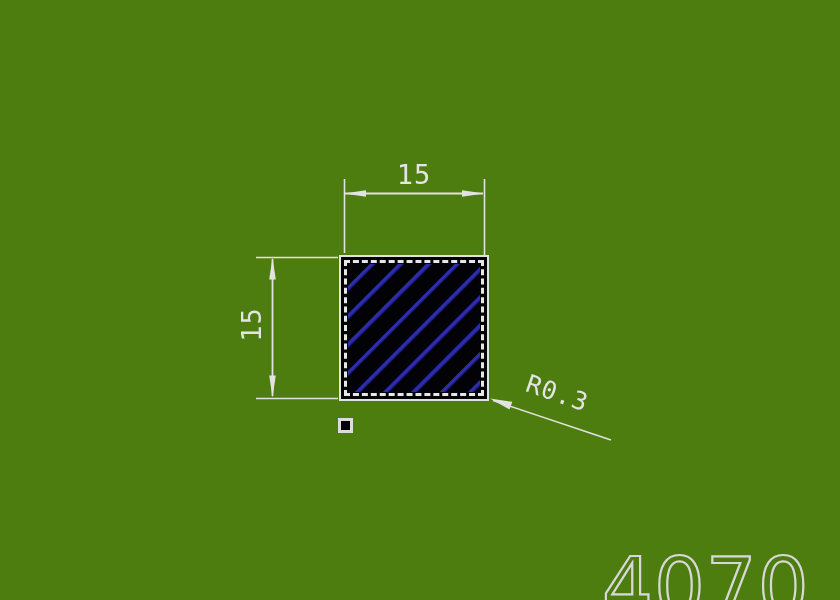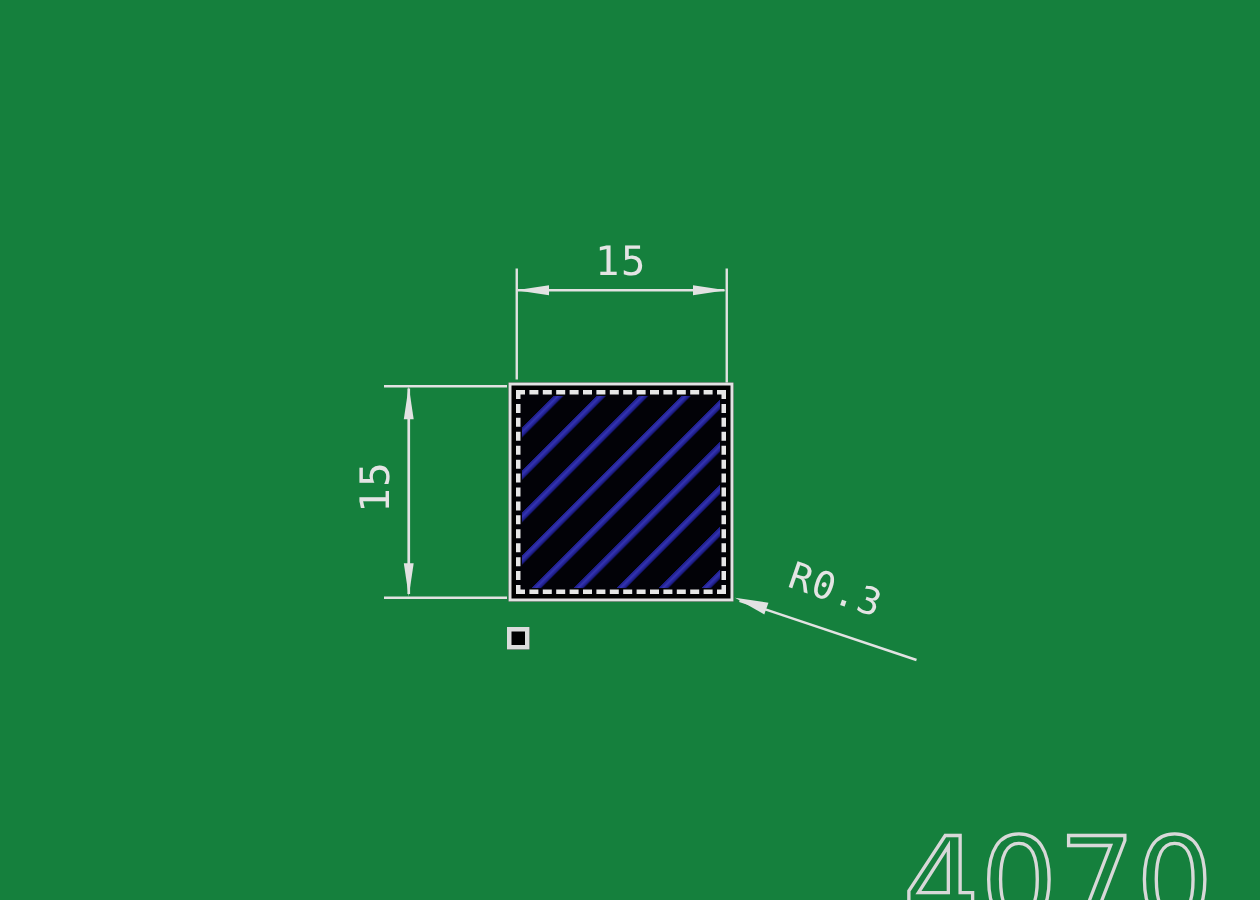--- a/index.html
+++ b/index.html
@@ -1,20 +1,20 @@
 <!DOCTYPE html>
 <html><head>
 <meta charset="utf-8">
 <style>
   html, body { margin: 0; padding: 0; background: #000; }
   .canvas {
     position: relative;
     width: 840px;
     height: 600px;
-    background: #15803d;
+    background: #4d7c0f;
     overflow: hidden;
     font-family: "DejaVu Sans Mono", "Liberation Mono", monospace;
   }
   svg.lines-layer {
     position: absolute;
     left: 0; top: 0;
     width: 840px; height: 600px;
   }
   
   .profile-outer {

